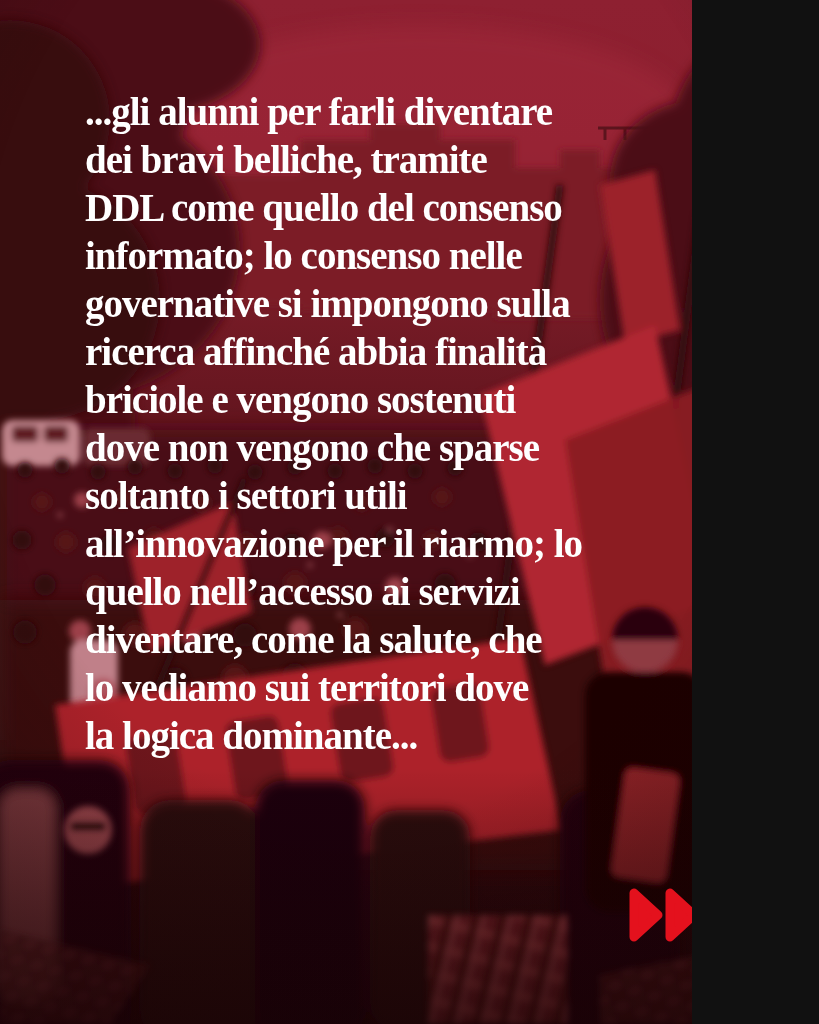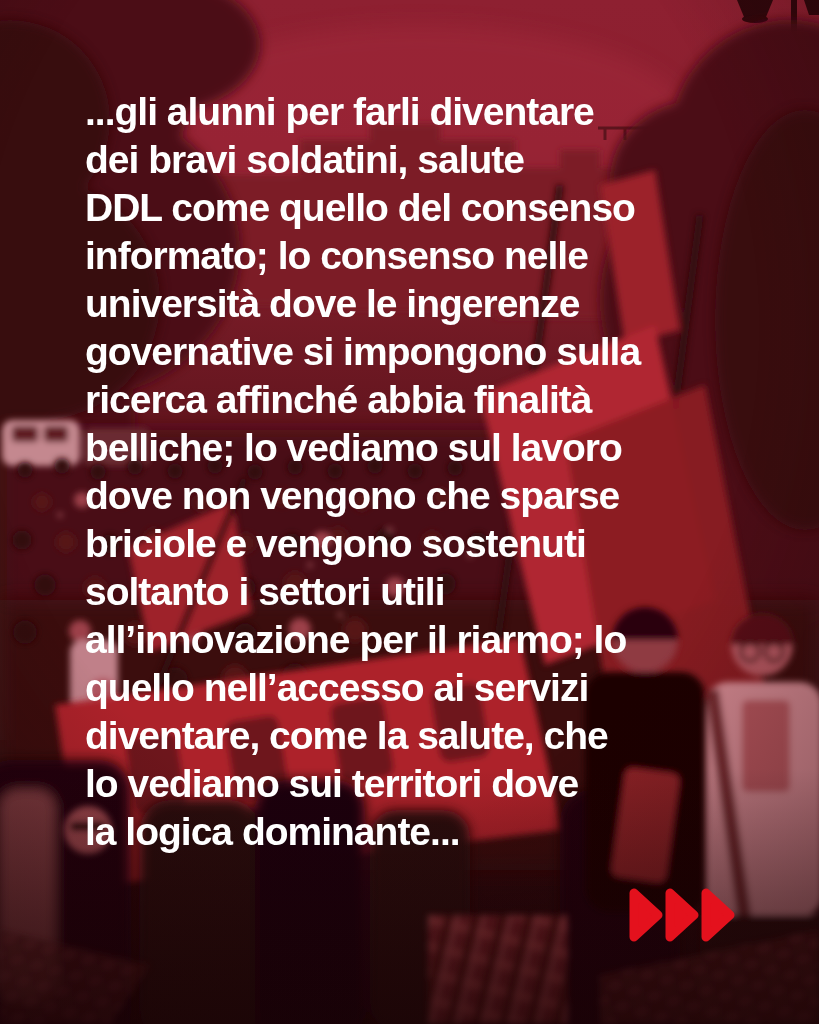--- a/index.html
+++ b/index.html
@@ -1,21 +1,21 @@
 <!DOCTYPE html>
 <html><head>
 <meta charset="utf-8">
 <style>
   html,body{margin:0;padding:0;background:#111;}
   .canvas{
     position:relative;
-    width:819px;height:1024px;
+    width:692px;height:1024px;
     overflow:hidden;
     background:#404040;
-    font-family:Liberation Sans, sans-serif;
+    font-family:Liberation Serif, serif;
   }
   .bg{position:absolute;left:0;top:0;width:819px;height:1024px;display:block;}
   .quote{
     position:absolute;left:85px;top:88px;
     font-weight:700;font-size:39px;line-height:48px;
     letter-spacing:-1px;
     color:#ffffff;
     white-space:nowrap;
   }
   .quote .ln{height:48px;}
@@ -258,29 +258,27 @@
 
     <polygon points="600,975 819,930 819,1024 600,1024" fill="url(#cobble)" opacity="0.85" filter="url(#b3)"></polygon>
     <polygon points="0,930 150,965 110,1024 0,1024" fill="url(#cobble)" opacity="0.7" filter="url(#b3)"></polygon>
 
     <rect x="0" y="0" width="819" height="1024" fill="url(#botshade)"></rect>
     <rect x="0" y="0" width="819" height="1024" fill="url(#vig)"></rect>
   </svg>
 
   <div class="quote">
     <div class="ln">...gli alunni per farli diventare</div>
-    <div class="ln">dei bravi soldatini, salute</div>
+    <div class="ln">dei bravi belliche, tramite</div>
     <div class="ln">DDL come quello del consenso</div>
     <div class="ln">informato; lo consenso nelle</div>
-    <div class="ln">università dove le ingerenze</div>
     <div class="ln">governative si impongono sulla</div>
     <div class="ln">ricerca affinché abbia finalità</div>
-    <div class="ln">belliche; lo vediamo sul lavoro</div>
+    <div class="ln">briciole e vengono sostenuti</div>
     <div class="ln">dove non vengono che sparse</div>
-    <div class="ln">briciole e vengono sostenuti</div>
     <div class="ln">soltanto i settori utili</div>
     <div class="ln">all’innovazione per il riarmo; lo</div>
     <div class="ln">quello nell’accesso ai servizi</div>
     <div class="ln">diventare, come la salute, che</div>
     <div class="ln">lo vediamo sui territori dove</div>
     <div class="ln">la logica dominante...</div>
   </div>
 
   <div class="arrows" role="button" aria-label="next">
     <svg viewBox="0 0 108 58">

